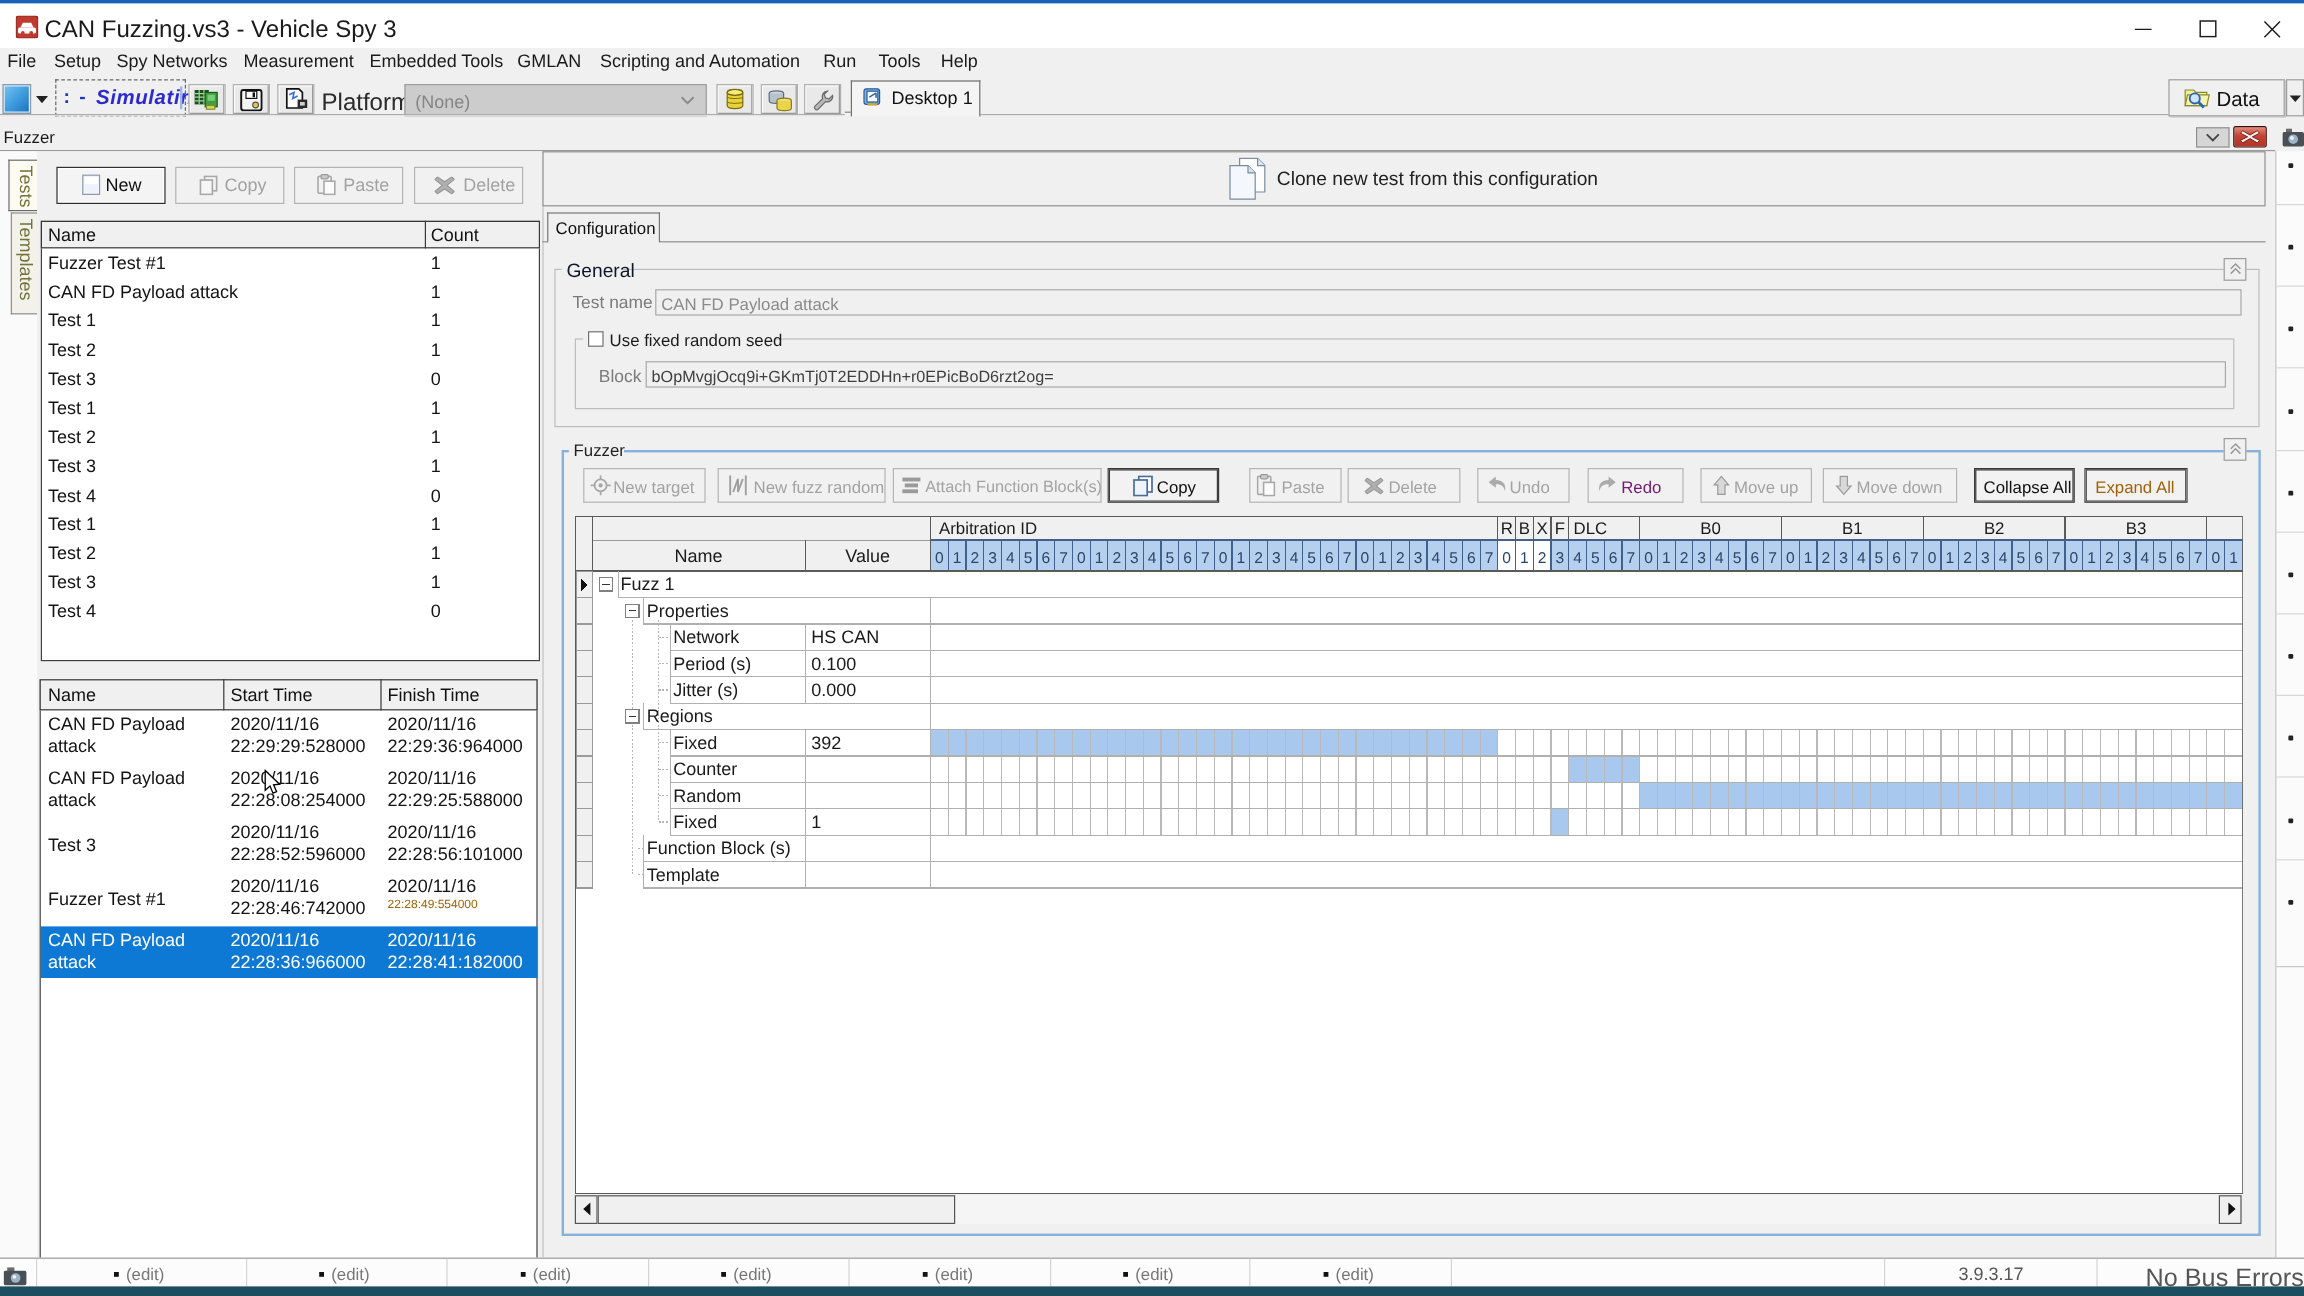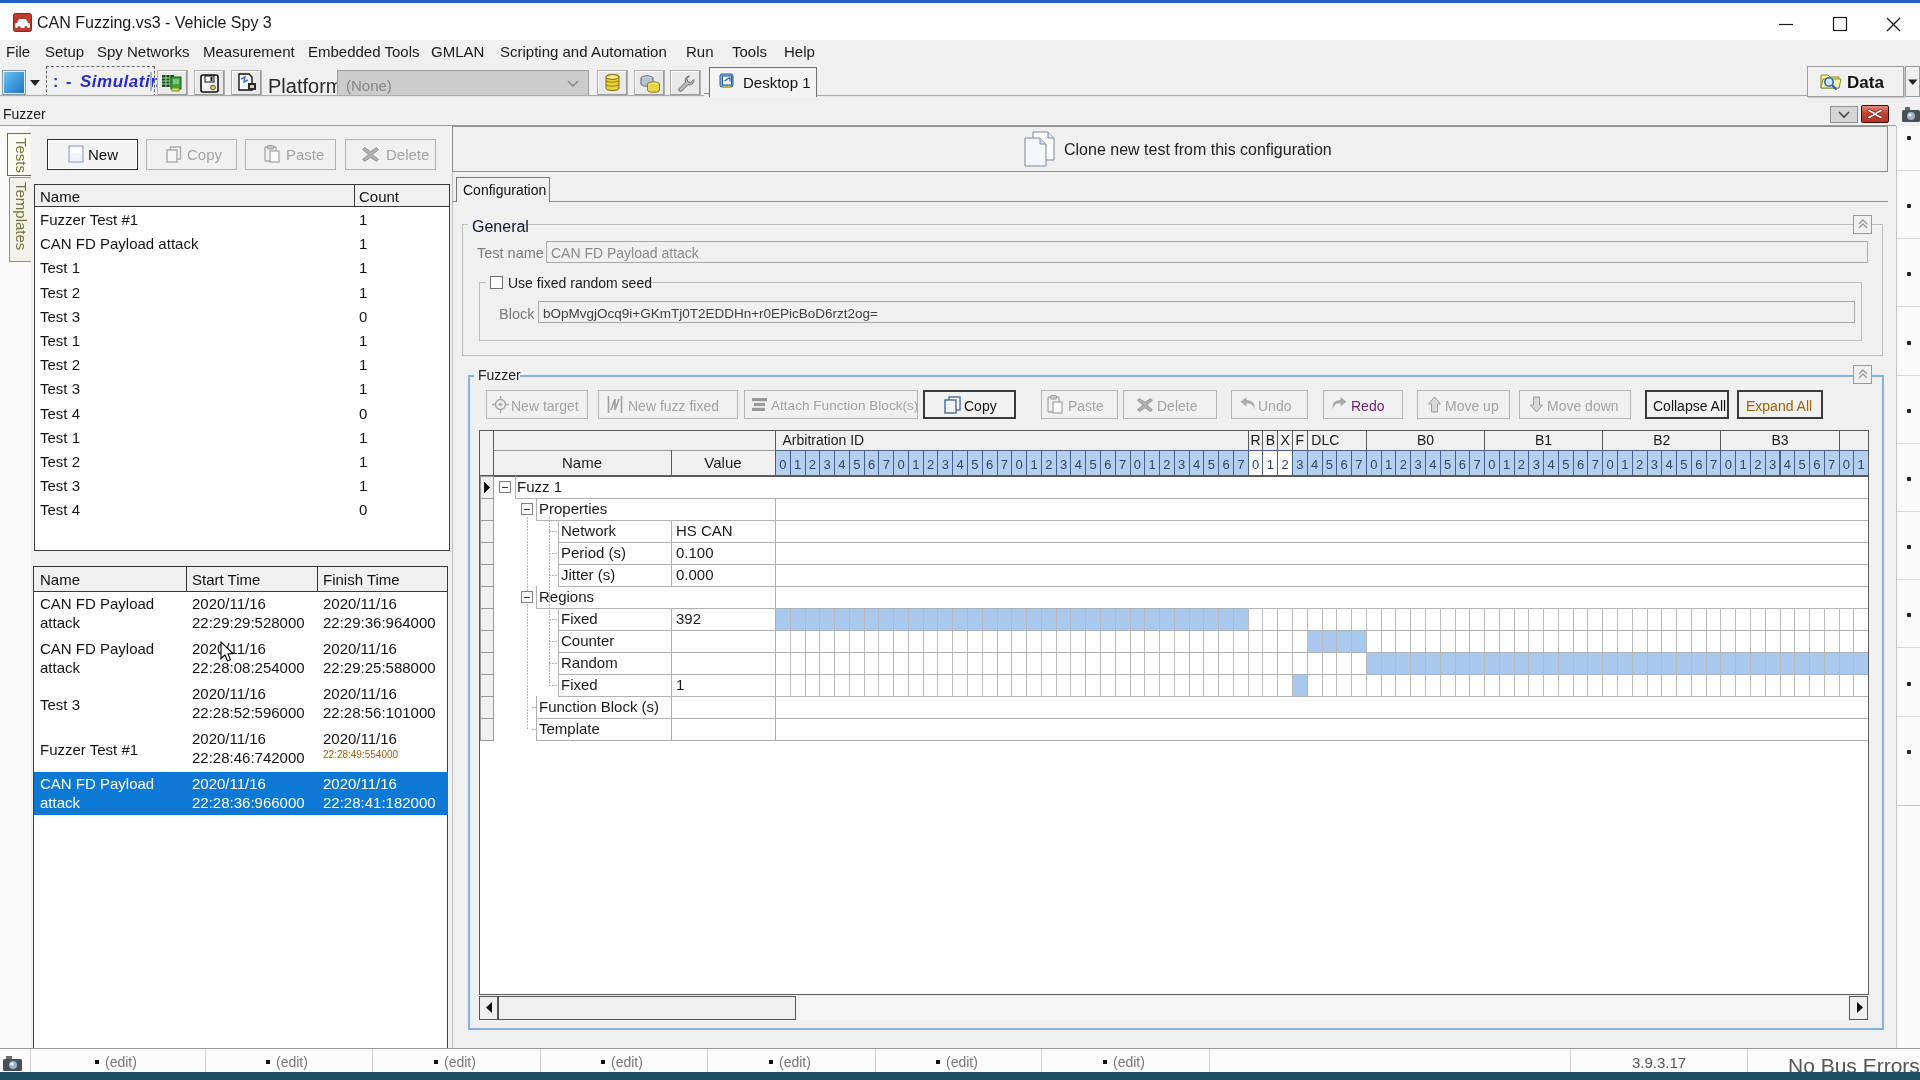--- a/index.html
+++ b/index.html
@@ -9,21 +9,21 @@
 <body>
 <div class="ab" style="left:0px;top:0px;width:1920px;height:3px;background:#1963b8"></div>
 <div class="ab" style="left:0px;top:3px;width:1920px;height:37px;background:#ffffff"></div>
 <svg class="ab" style="left:13px;top:13px" width="19" height="19" viewBox="0 0 19 19">
 <rect x="0.5" y="0.5" width="18" height="18" rx="2" fill="#c03a30" stroke="#8f241c"></rect>
 <rect x="2" y="10" width="15" height="5" rx="1.5" fill="#ffffff"></rect>
 <path d="M4 10 L6 6 H13 L15 10 Z" fill="#ffffff"></path>
 <circle cx="6" cy="14.5" r="1.6" fill="#c03a30"></circle>
     <circle cx="13" cy="14.5" r="1.6" fill="#c03a30"></circle>
 </svg>
-<div class="t" style="left:37px;top:14px;font-size:16px;color:#1a1a1a;">CAN Fuzzing.vs3 - Vehicle Spy 3</div>
+<div class="t" style="left:37px;top:14px;font-size:20px;color:#1a1a1a;">CAN Fuzzing.vs3 - Vehicle Spy 3</div>
 <svg class="ab" style="left:1758px;top:3px" width="162" height="37" viewBox="0 0 162 37">
 <line x1="21" y1="21.5" x2="35" y2="21.5" stroke="#1a1a1a" stroke-width="1.2"></line>
 <rect x="75.5" y="14.5" width="13" height="13" fill="none" stroke="#1a1a1a" stroke-width="1.2"></rect>
 <line x1="129" y1="15" x2="142" y2="28" stroke="#1a1a1a" stroke-width="1.2"></line>
 <line x1="142" y1="15" x2="129" y2="28" stroke="#1a1a1a" stroke-width="1.2"></line>
 </svg>
 <div class="ab" style="left:0px;top:40px;width:1920px;height:26px;background:#f0f0f0"></div>
 <div class="t" style="left:6px;top:43px;font-size:15px;color:#1a1a1a;">File</div>
 <div class="t" style="left:45px;top:43px;font-size:15px;color:#1a1a1a;">Setup</div>
 <div class="t" style="left:97px;top:43px;font-size:15px;color:#1a1a1a;">Spy Networks</div>
@@ -107,21 +107,21 @@
 <rect x="4" y="14" width="8" height="2" fill="#caa93a"></rect>
 </svg>
 <div class="t" style="left:743px;top:74px;font-size:15px;color:#111;">Desktop 1</div>
 <div class="ab" style="left:1807px;top:66px;width:97px;height:31px;background:#f0f0f0;border:1px solid #9d9d9d;box-shadow:1px 1px 0 #c8c8c8"></div>
 <svg class="ab" style="left:1820px;top:71px" width="22" height="22" viewBox="0 0 22 22">
 <path d="M1 4 H8 L10 6 H19 V17 H1 Z" fill="#f2ee9a" stroke="#8a8a2a"></path>
 <path d="M1 17 L3 8 H21 L19 17 Z" fill="#f8f4b0" stroke="#8a8a2a"></path>
 <circle cx="9" cy="11" r="4.2" fill="#cfe4f4" stroke="#2a66b8" stroke-width="1.6"></circle>
 <line x1="12" y1="14" x2="16.5" y2="18.5" stroke="#2a66b8" stroke-width="2.4"></line>
 </svg>
-<div class="t" style="left:1847px;top:73px;font-size:17px;color:#111;font-weight:bold">Data</div>
+<div class="t" style="left:1847px;top:73px;font-size:17px;color:#111;font-weight:normal">Data</div>
 <div class="ab" style="left:1905px;top:66px;width:15px;height:31px;background:#f0f0f0;border:1px solid #9d9d9d"></div>
 <svg class="ab" style="left:1907px;top:78px" width="12" height="8">
     <path d="M1 1.5 L10.5 1.5 L5.75 7 Z" fill="#222"></path>
   </svg>
 <div class="t" style="left:3px;top:106px;font-size:14px;color:#1a1a1a;">Fuzzer</div>
 <div class="ab" style="left:1830px;top:106px;width:28px;height:17px;background:#d6d6d6;border:1px solid #8f8f8f"></div>
 <svg class="ab" style="left:1838px;top:111px" width="12" height="8">
     <path d="M1 1 L6 6 L11 1" fill="none" stroke="#444" stroke-width="1.6"></path>
   </svg>
 <div class="ab" style="left:1861px;top:105px;width:28px;height:18px;background:linear-gradient(#e28a7e,#c44233 45%,#b23527);border:1px solid #3a0f08;border-radius:2px"></div>
@@ -281,21 +281,21 @@
     <line x1="0" y1="8.5" x2="4" y2="8.5" stroke="#a8a8a8" stroke-width="1.5"></line>
     <line x1="13" y1="8.5" x2="17" y2="8.5" stroke="#a8a8a8" stroke-width="1.5"></line>
   </svg>
 <div class="t" style="left:511px;top:398px;font-size:14px;color:#a3a3a3;">New target</div>
 <div class="ab" style="left:598px;top:390px;width:140px;height:29px;background:#f1f1f1;border:1px solid #b5b5b5"></div>
 <svg class="ab" style="left:607px;top:396px" width="16" height="17" viewBox="0 0 16 17">
     <line x1="1.5" y1="0" x2="1.5" y2="17" stroke="#a0a0a0" stroke-width="1.6"></line>
     <line x1="14.5" y1="0" x2="14.5" y2="17" stroke="#a0a0a0" stroke-width="1.6"></line>
     <path d="M4 14 L8 3 L8 14 L12 3" fill="none" stroke="#a0a0a0" stroke-width="1.6"></path>
   </svg>
-<div class="t" style="left:628px;top:398px;font-size:14px;color:#a3a3a3;">New fuzz fixed</div>
+<div class="t" style="left:628px;top:398px;font-size:14px;color:#a3a3a3;">New fuzz random</div>
 <div class="ab" style="left:744px;top:390px;width:174px;height:29px;background:#f1f1f1;border:1px solid #b5b5b5"></div>
 <svg class="ab" style="left:751px;top:397px" width="17" height="15" viewBox="0 0 17 15">
     <rect x="1" y="1" width="15" height="3.2" fill="#9a9a9a"></rect>
     <rect x="3" y="5.9" width="11" height="3.2" fill="#9a9a9a"></rect>
     <rect x="1" y="10.8" width="13" height="3.2" fill="#9a9a9a"></rect>
   </svg>
 <div class="t" style="left:771px;top:398px;font-size:13.6px;color:#a3a3a3;">Attach Function Block(s)</div>
 <div class="ab" style="left:923px;top:390px;width:93px;height:29px;background:#f2f2f2;border:1px solid #3a3a3a;box-shadow:inset 0 0 0 1px #3a3a3a"></div>
 <svg class="ab" style="left:944px;top:396px" width="17" height="18" viewBox="0 0 17 18">
     <rect x="5" y="1" width="11" height="13" fill="#fdfdfd" stroke="#4a6a9a" stroke-width="1.4"></rect>

